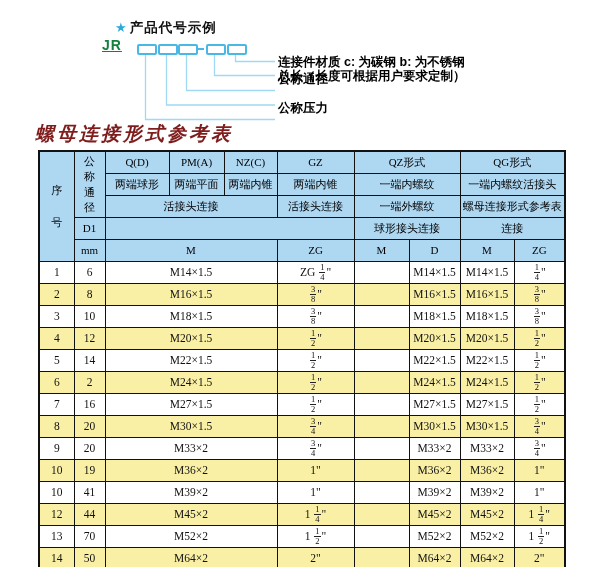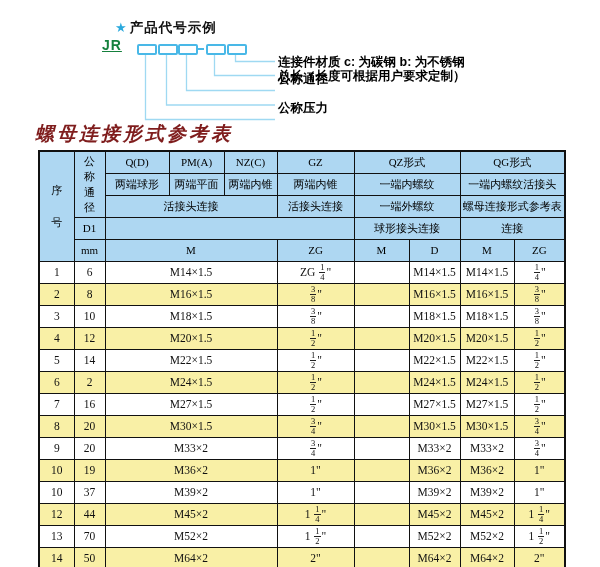--- a/index.html
+++ b/index.html
@@ -229,21 +229,21 @@
           <td>19</td>
           <td colspan="3">M36×2</td>
           <td>1"</td>
           <td></td>
           <td>M36×2</td>
           <td>M36×2</td>
           <td>1"</td>
         </tr>
         <tr>
           <td>10</td>
-          <td>37</td>
+          <td>41</td>
           <td colspan="3">M39×2</td>
           <td>1"</td>
           <td></td>
           <td>M39×2</td>
           <td>M39×2</td>
           <td>1"</td>
         </tr>
         <tr>
           <td>12</td>
           <td>44</td>

